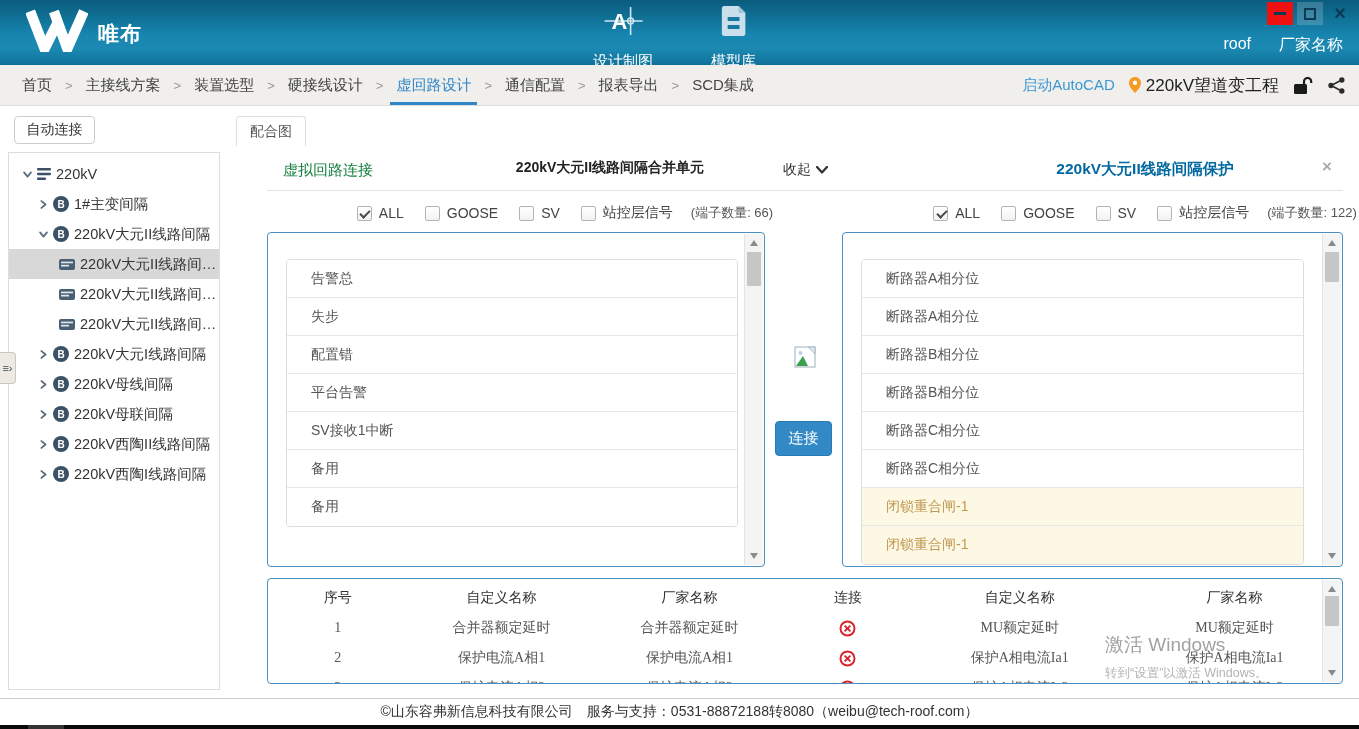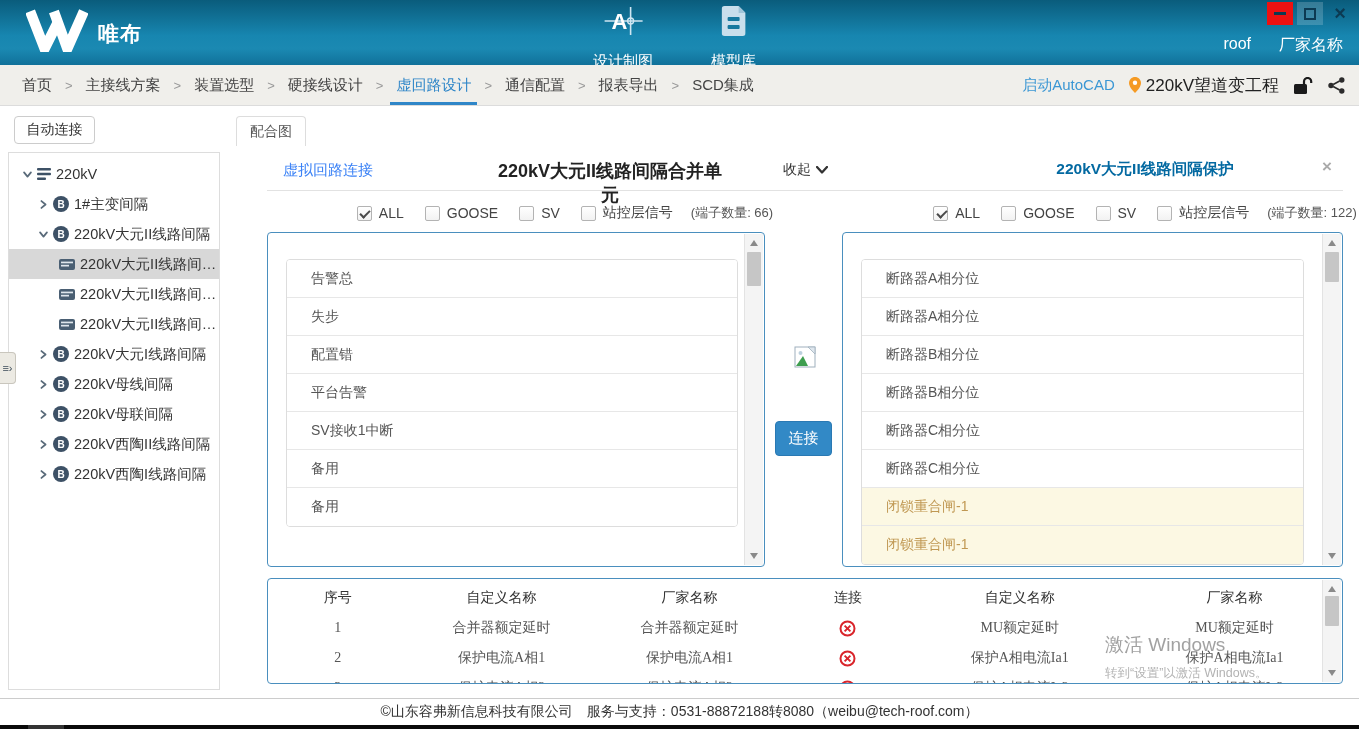--- a/index.html
+++ b/index.html
@@ -43,22 +43,22 @@
   .trow { height:30px; display:flex; align-items:center; font-size:14.5px; color:#333; cursor:pointer; white-space:nowrap; }
   .trow.sel { background:#d8d8d8; }
   .chev { width:16px; display:flex; justify-content:center; color:#5a6b7a; flex:none; }
   .bbadge { flex:none; width:16px; height:16px; border-radius:50%; background:#3d5166; color:#fff; font-size:10px; font-weight:bold; display:flex; align-items:center; justify-content:center; margin:0 5px 0 2px; }
   .ticon { flex:none; margin:0 5px 0 2px; display:flex; }
   .tlabel { overflow:hidden; text-overflow:ellipsis; }
   .edge-handle { position:absolute; left:0; top:352px; width:16px; height:32px; background:#eceae3; border:1px solid #c9c6bd; border-left:none; border-radius:0 4px 4px 0; display:flex; align-items:center; justify-content:center; color:#3a4a58; font-size:11px; cursor:pointer; }
 
   
   .tab { position:absolute; left:236px; top:116px; width:70px; height:30px; background:#fff; border:1px solid #ddd; border-bottom:none; border-radius:4px 4px 0 0; font-size:14px; color:#555; display:flex; align-items:center; justify-content:center; cursor:pointer; }
-  .hdr-left-label  { position:absolute; left:283px; top:161px; font-size:15px; color:#3b82f6; }
-  .hdr-device-left { position:absolute; left:490px; top:159px; width:240px; text-align:center; font-size:18px; font-weight:bold; color:#222; }
+  .hdr-left-label  { position:absolute; left:283px; top:161px; font-size:15px; color:#15803d; }
+  .hdr-device-left { position:absolute; left:490px; top:159px; width:240px; text-align:center; font-size:14px; font-weight:bold; color:#222; }
   .hdr-collapse { position:absolute; left:783px; top:161px; display:flex; align-items:center; gap:5px; font-size:14px; color:#333; cursor:pointer; }
   .hdr-device-right { position:absolute; left:1025px; top:159px; width:240px; text-align:center; font-size:15.5px; font-weight:bold; color:#0369a1; }
   .hdr-close { position:absolute; left:1322px; top:157px; color:#aaa; font-size:17px; font-weight:bold; cursor:pointer; }
   .hdr-divider { position:absolute; left:267px; top:190px; width:1076px; height:1px; background:#e2e2e2; }
 
   .filters { position:absolute; top:203px; height:20px; display:flex; align-items:center; justify-content:center; gap:21px; font-size:14px; color:#444; }
   .filters-left { left:330px; width:470px; }
   .filters-right { left:905px; width:480px; }
   .fitem { display:flex; align-items:center; gap:7px; cursor:pointer; }
   .checkbox { position:relative; width:15px; height:15px; border:1px solid #b3b3b3; border-radius:2px; background:linear-gradient(#fff,#f2f2f2); }

